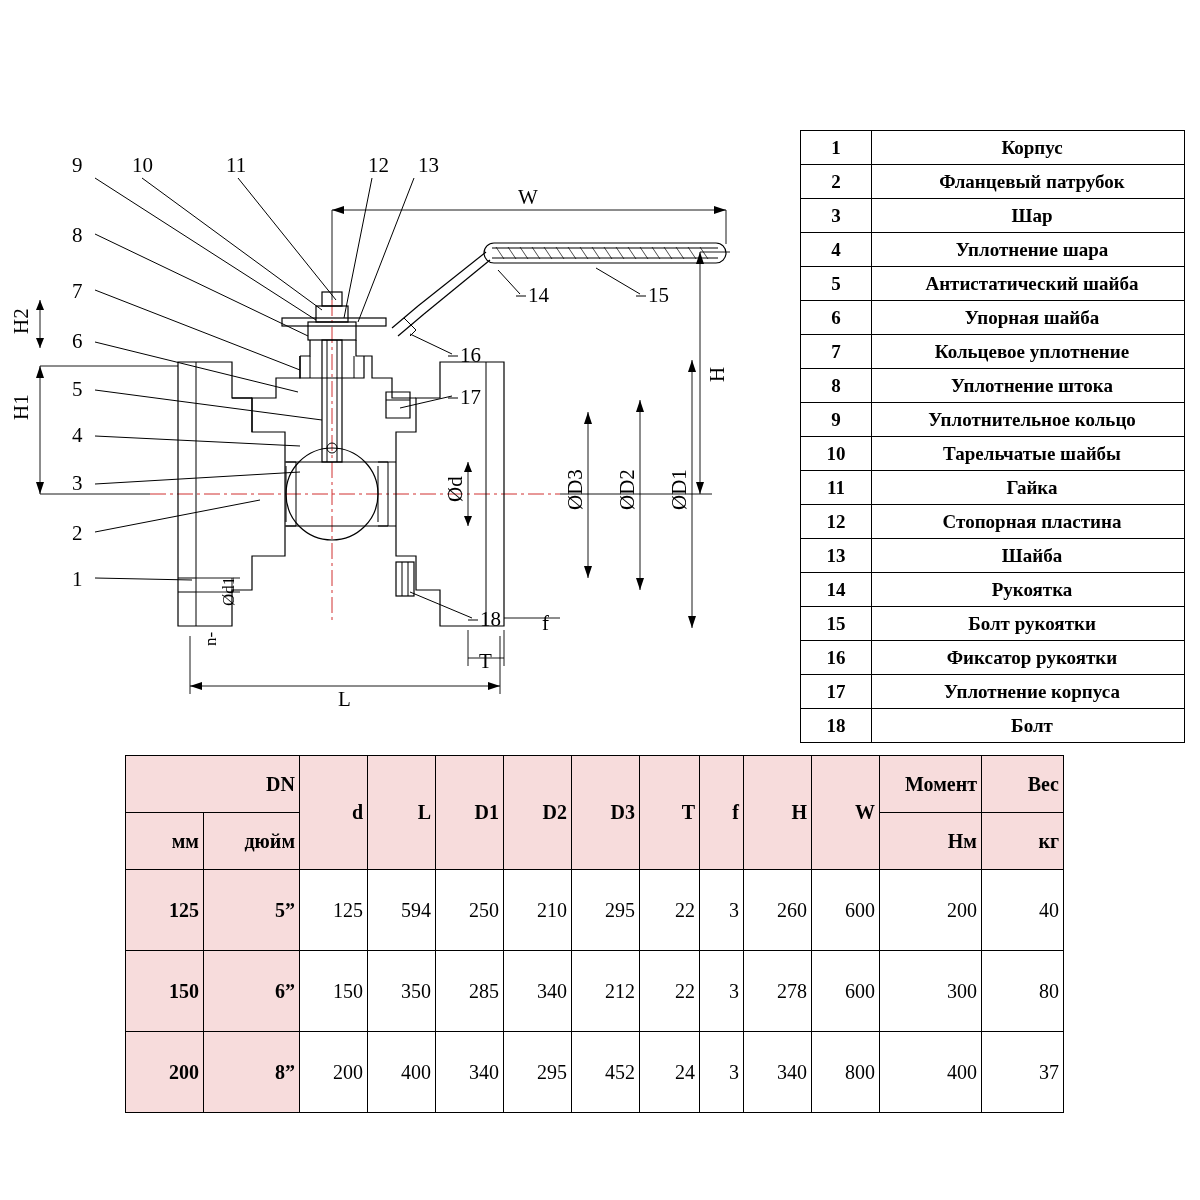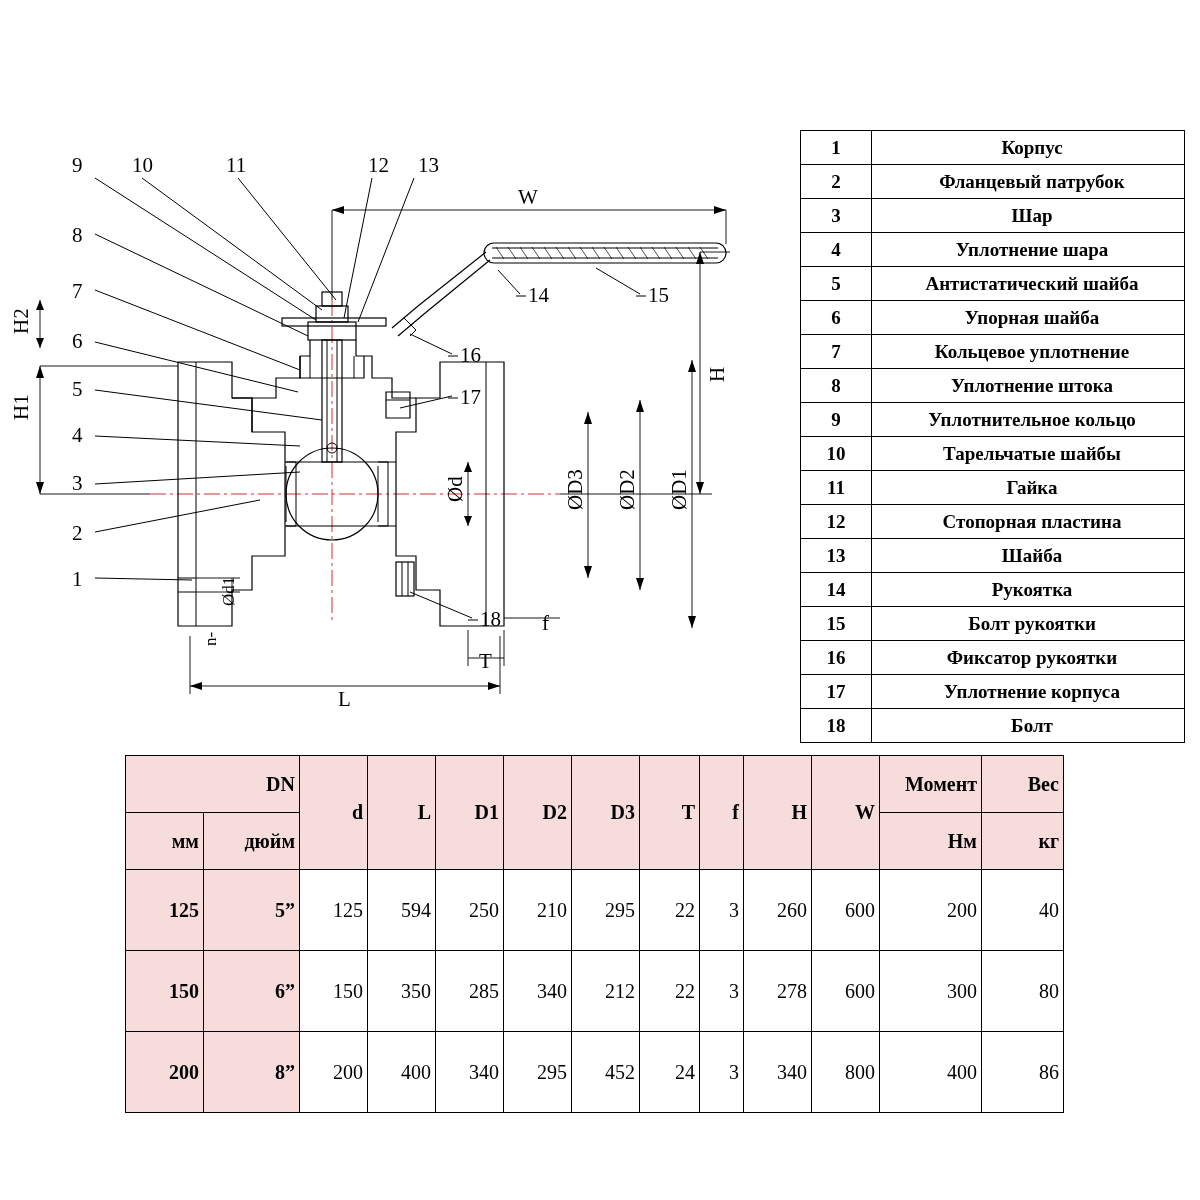--- a/index.html
+++ b/index.html
@@ -474,17 +474,17 @@
         <td class="val">200</td>
         <td class="val">400</td>
         <td class="val">340</td>
         <td class="val">295</td>
         <td class="val">452</td>
         <td class="val">24</td>
         <td class="val">3</td>
         <td class="val">340</td>
         <td class="val">800</td>
         <td class="val">400</td>
-        <td class="val">86</td>
+        <td class="val">37</td>
       </tr>
     </tbody>
   </table>
 </div>
 
 </body></html>

